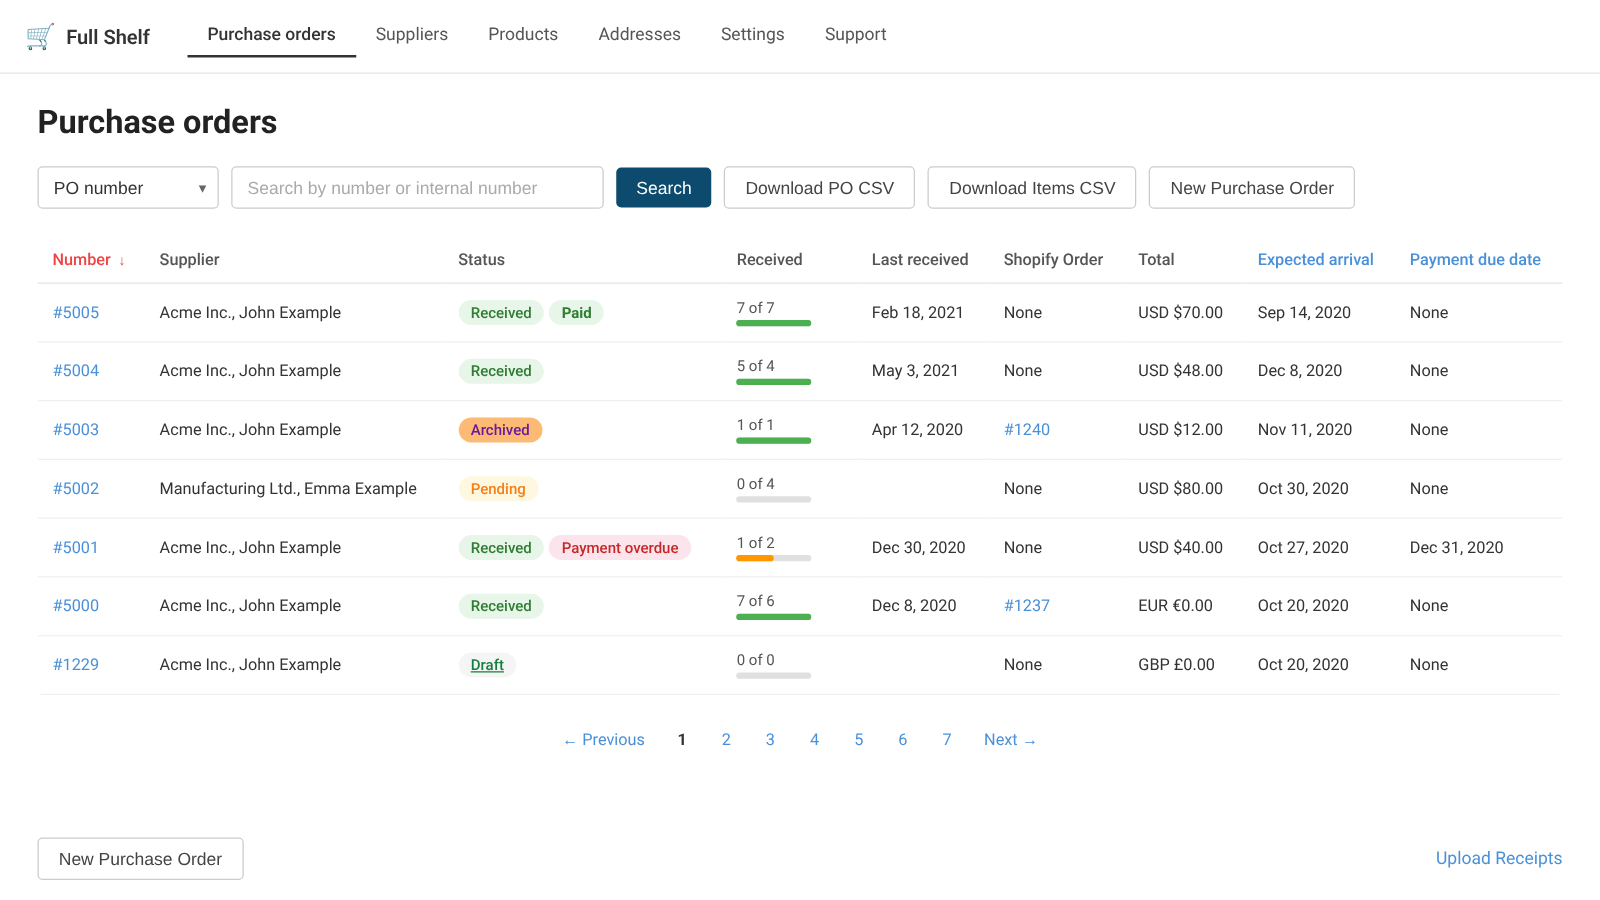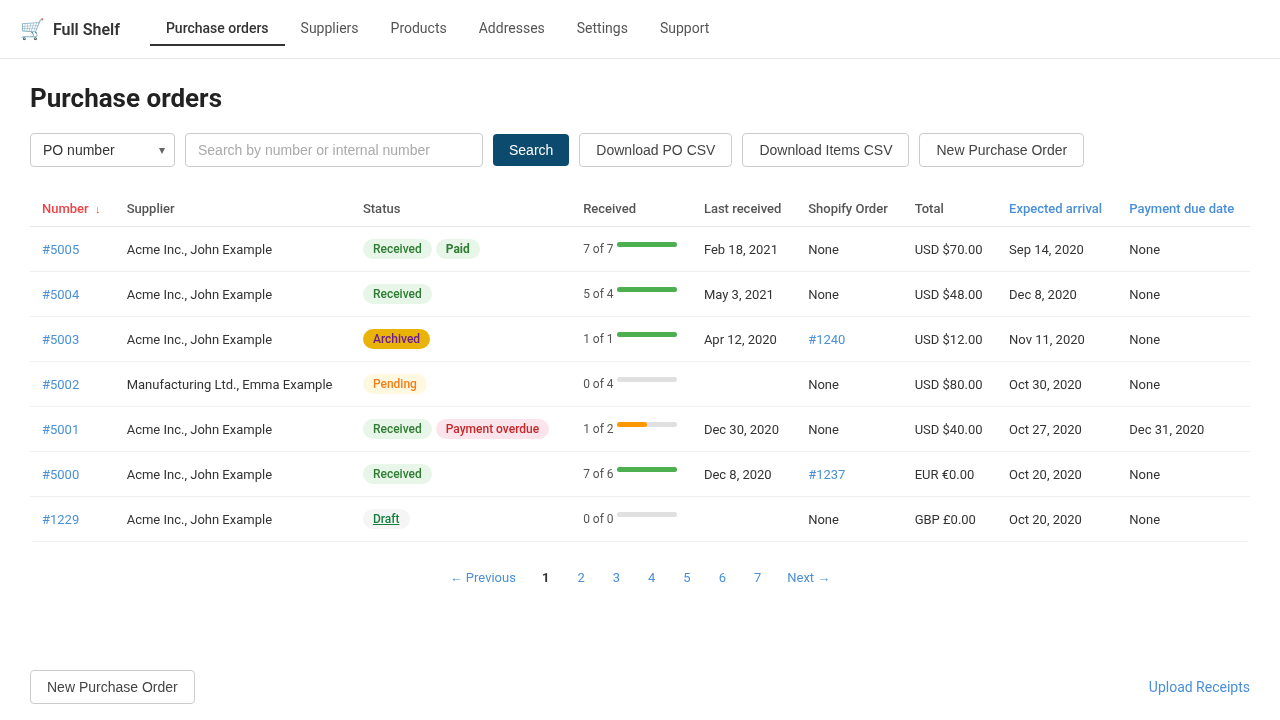--- a/index.html
+++ b/index.html
@@ -27,26 +27,26 @@
     table { width: 100%; border-collapse: collapse; }
     thead th { text-align: left; padding: 10px 12px; font-size: 13px; font-weight: 500; color: #555; border-bottom: 1px solid #e5e5e5; white-space: nowrap; }
     thead th.sortable { color: #4a90d9; cursor: pointer; }
     thead th.sorted { color: #ef4444; }
     thead th .sort-arrow { margin-left: 3px; font-size: 11px; }
     tbody tr { border-bottom: 1px solid #f0f0f0; margin-top: 24px; }
     tbody td { padding: 12px 12px; font-size: 13px; vertical-align: middle; }
     .link { color: #4a90d9; text-decoration: none; cursor: pointer; }
     .badge { display: inline-block; padding: 3px 10px; border-radius: 12px; font-size: 12px; font-weight: 500; margin-right: 4px; }
     .badge-received { background: #e8f5e9; color: #2e7d32; }
-    .badge-archived { background: #eab308; color: #6a1b9a; }
+    .badge-archived { background: #fdba74; color: #6a1b9a; }
     .badge-pending { background: #fff8e1; color: #f57f17; }
     .badge-draft { background: #f5f5f5; color: #15803d; text-decoration: underline; }
     .badge-paid { background: #e8f5e9; color: #2e7d32; font-weight: bold; }
     .badge-overdue { background: #fce4ec; color: #c62828; }
-    .progress-wrap { display: flex; align-items: flex-start; gap: 3px; min-width: 80px; }
+    .progress-wrap { display: flex; flex-direction: column; align-items: flex-start; gap: 3px; min-width: 80px; }
     .progress-label { font-size: 12px; color: #555; }
     .progress-bar-bg { width: 60px; height: 5px; background: #e0e0e0; border-radius: 3px; }
     .progress-bar-fill { height: 5px; border-radius: 3px; }
     .fill-green { background: #4caf50; }
     .fill-orange { background: #ff9800; }
     .fill-gray { background: #bdbdbd; }
     .pagination { display: flex; align-items: center; justify-content: center; gap: 12px; margin: 24px 0 16px; }
     .page-link { padding: 4px 8px; font-size: 13px; color: #4a90d9; cursor: pointer; border-radius: 3px; text-decoration: none; }
     .page-link.current { font-weight: 700; color: #333; }
     .page-arrow { color: #4a90d9; font-size: 13px; cursor: pointer; padding: 4px 6px; }

